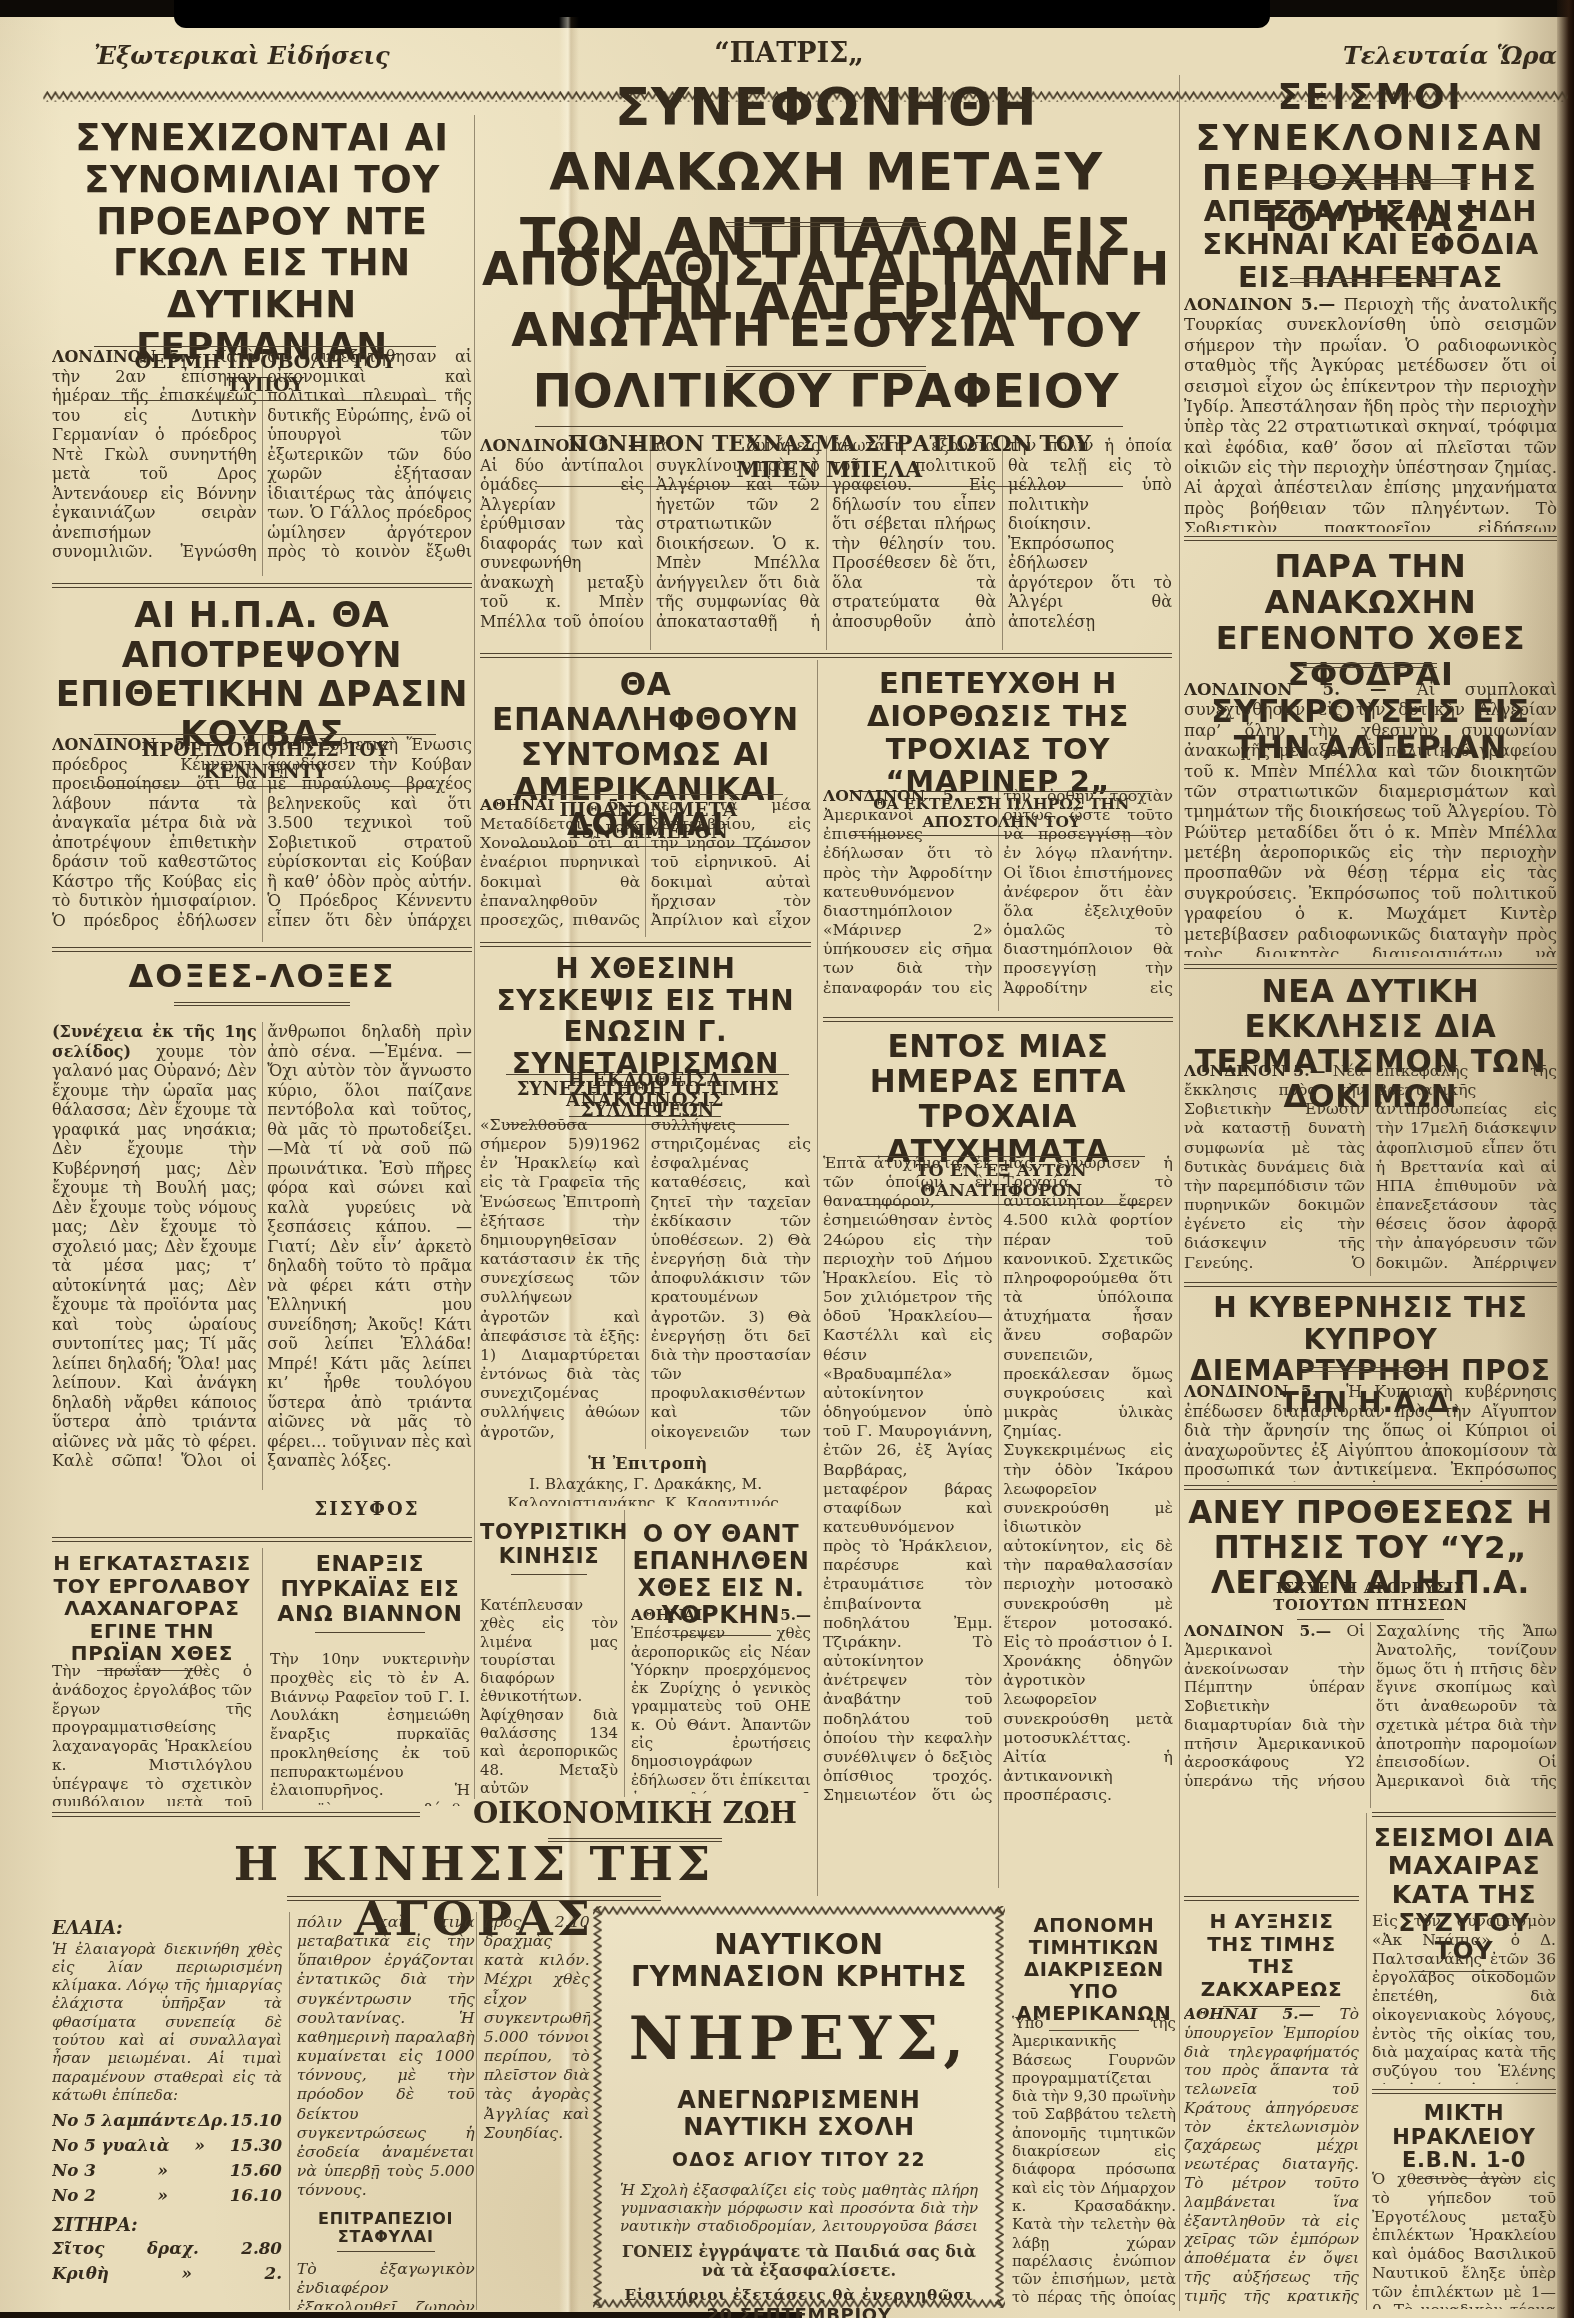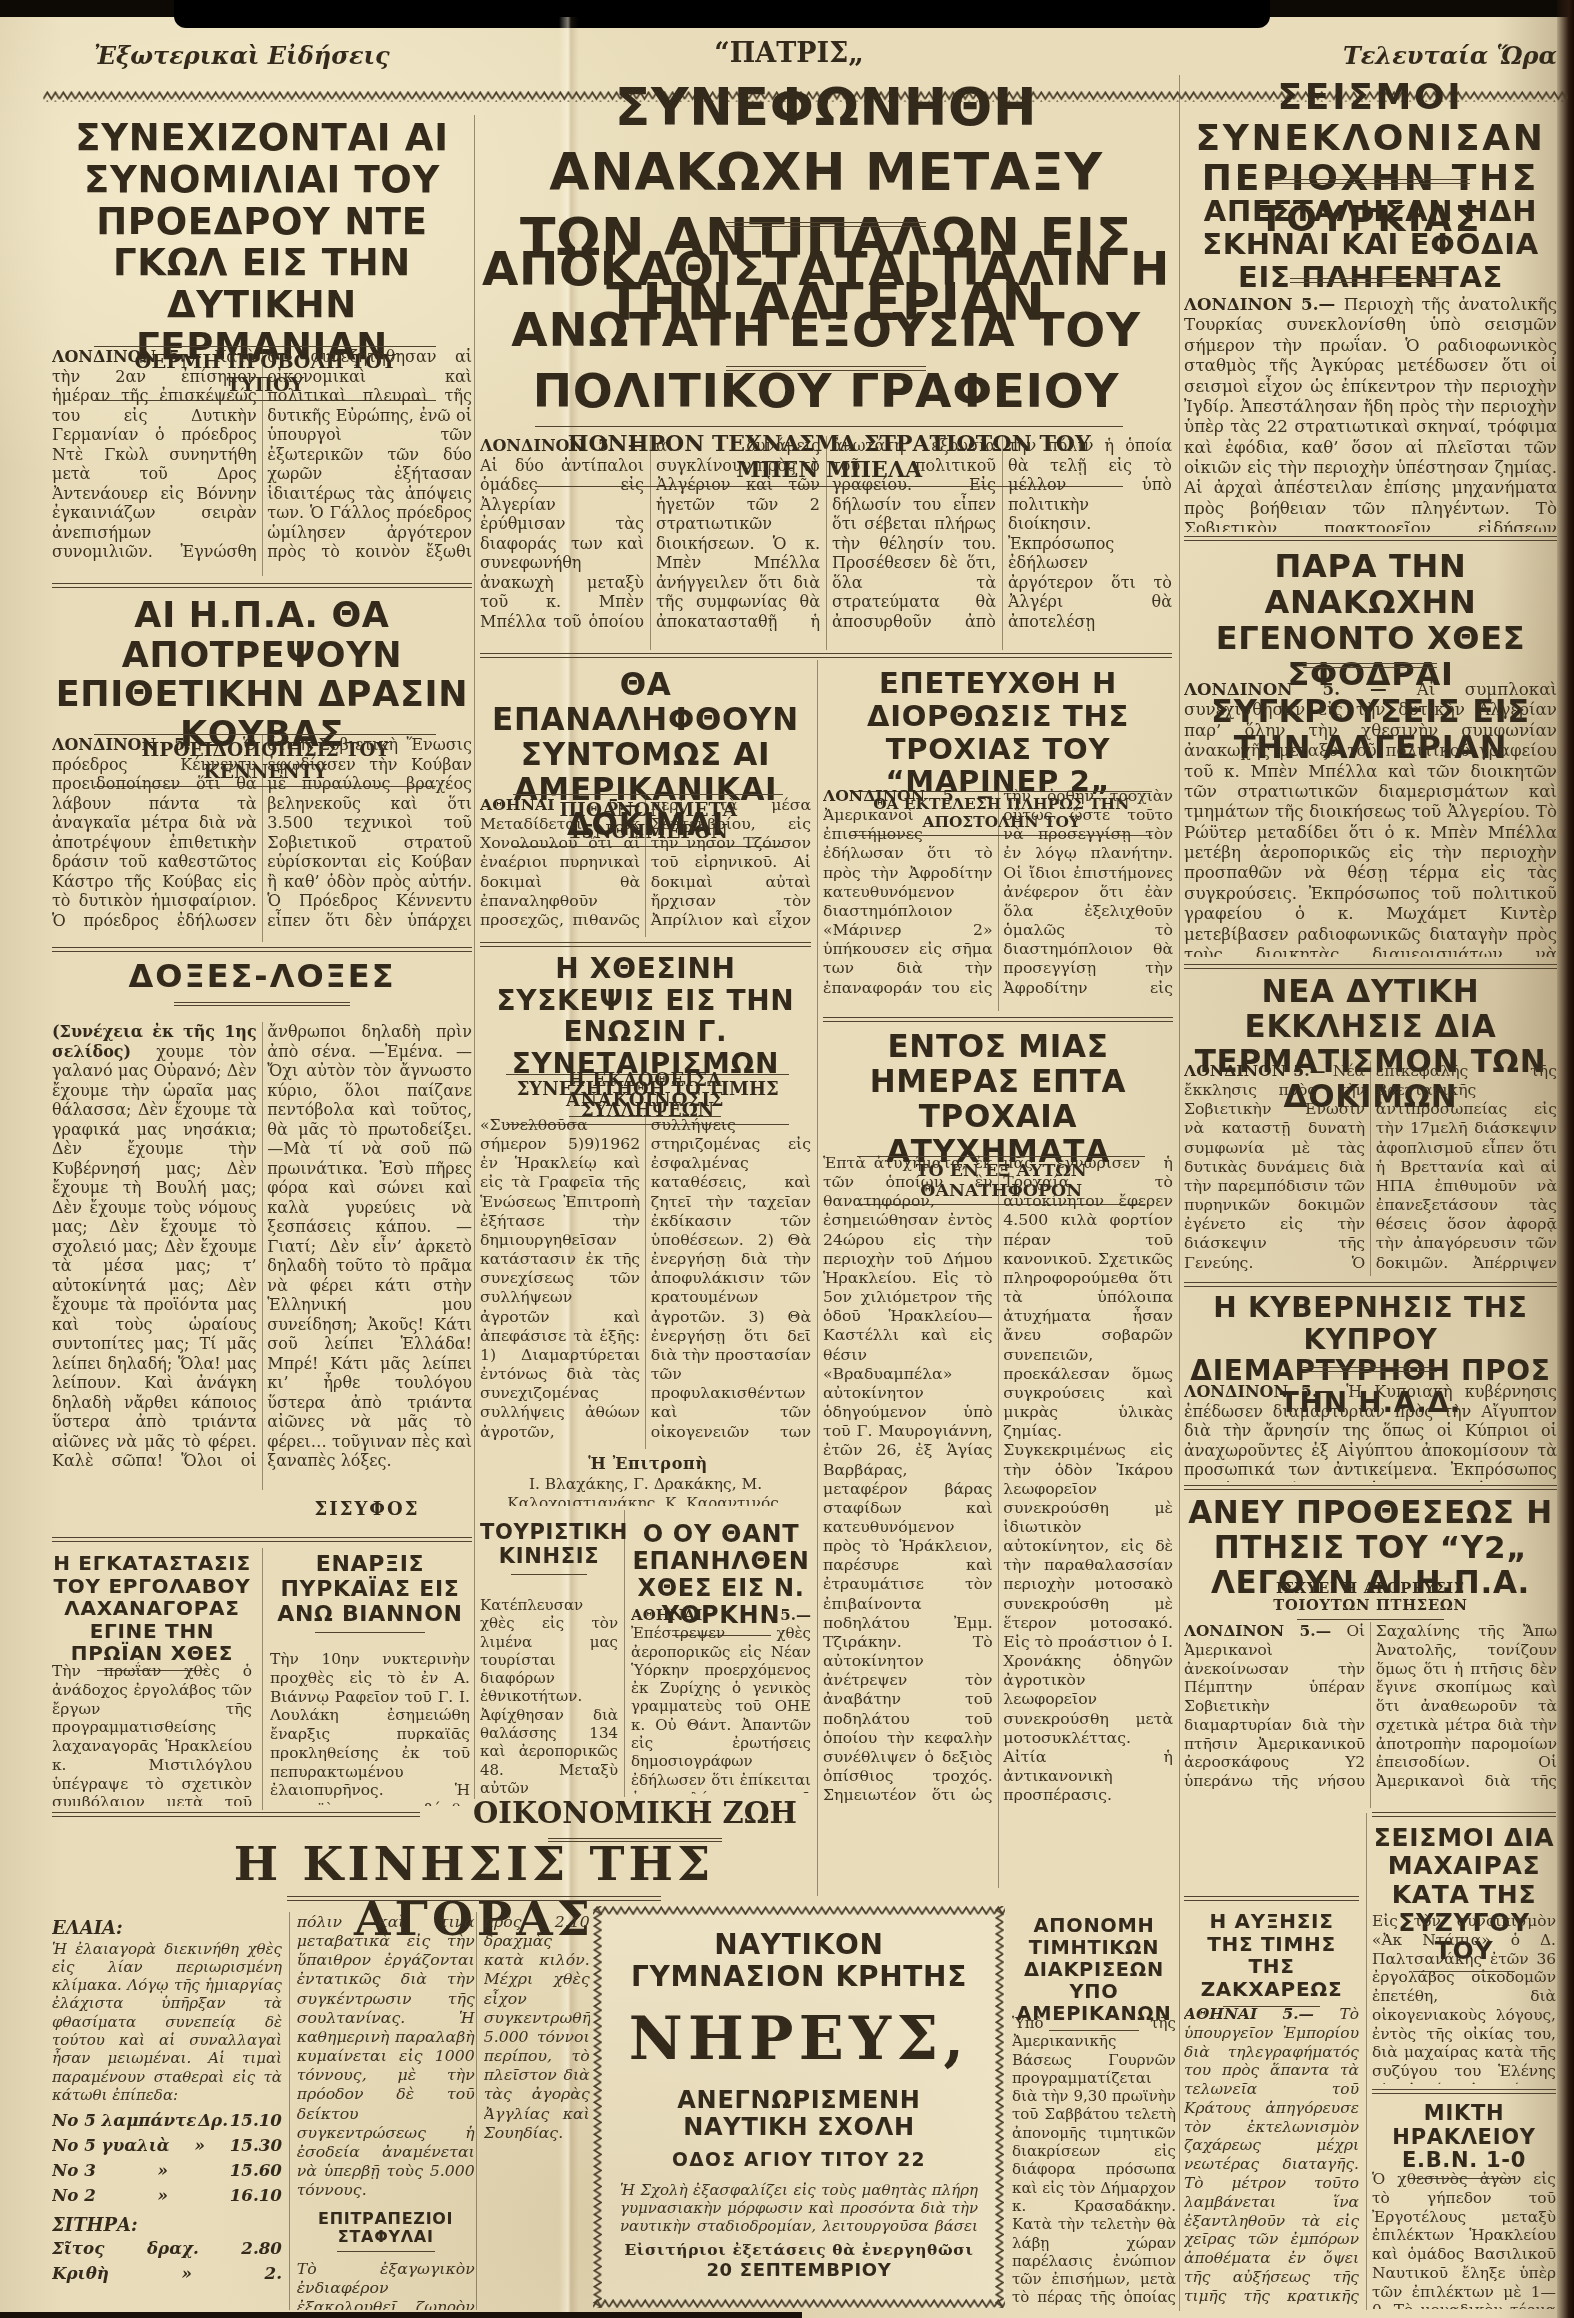--- a/index.html
+++ b/index.html
@@ -222,20 +222,21 @@
         <rect width="14" height="602" fill="url(#zzv)"></rect>
       </svg>
     <svg class="abs" style="left:402px;top:0;" width="9.4" height="402" viewBox="0 0 14 602">
         <rect width="14" height="602" fill="url(#zzv)"></rect>
       </svg>
     <div class="hl" style="margin:23px 20px 0;font-size:28px;">ΝΑΥΤΙΚΟΝ ΓΥΜΝΑΣΙΟΝ ΚΡΗΤΗΣ</div>
     <div class="hlS" style="margin:12px 20px 0;font-size:59px;font-weight:bold;text-align:center;letter-spacing:5.3px;color:var(--ink);">ΝΗΡΕΥΣ,</div>
     <div class="hl" style="margin:13.4px 20px 0;font-size:24px;">ΑΝΕΓΝΩΡΙΣΜΕΝΗ ΝΑΥΤΙΚΗ ΣΧΟΛΗ</div>
     <div class="hl" style="margin:8px 20px 0;font-size:18.7px;letter-spacing:1.3px;">ΟΔΟΣ ΑΓΙΟΥ ΤΙΤΟΥ 22</div>
     <div class="body" style="margin:10.7px 27px 0;font-size:15px;font-style:italic;height:57px;">Ἡ Σχολὴ ἐξασφαλίζει εἰς τοὺς μαθητὰς πλήρη γυμνασιακὴν μόρφωσιν καὶ προσόντα διὰ τὴν ναυτικὴν σταδιοδρομίαν, λειτουργοῦσα βάσει τοῦ Ν.Δ. 3088)54.</div>
+    <div class="body" style="margin:4px 27px 0;font-size:16px;font-weight:bold;text-align:center;height:41px;">ΓΟΝΕΙΣ ἐγγράψατε τὰ Παιδιά σας διὰ νὰ τὰ ἐξασφαλίσετε.</div>
     <div class="hl" style="margin:4px 20px 0;font-size:15.4px;font-family:'DejaVu Serif',serif;">Εἰσιτήριοι ἐξετάσεις θὰ ἐνεργηθῶσι</div>
     <div class="hl" style="margin:1.3px 20px 0;font-size:18px;">20 ΣΕΠΤΕΜΒΡΙΟΥ</div>
   </div>
 
   <div class="abs hl" style="left:1184px;top:77px;width:373px;font-size:36px;letter-spacing:2.7px;">ΣΕΙΣΜΟΙ ΣΥΝΕΚΛΟΝΙΣΑΝ ΠΕΡΙΟΧΗΝ ΤΗΣ ΤΟΥΡΚΙΑΣ</div>
   <div class="abs hr2" style="left:1270px;top:179px;width:200px;"></div>
   <div class="abs hl" style="left:1184px;top:195px;width:373px;font-size:29px;">ΑΠΕΣΤΑΛΗΣΑΝ ΗΔΗ ΣΚΗΝΑΙ ΚΑΙ ΕΦΟΔΙΑ ΕΙΣ ΠΛΗΓΕΝΤΑΣ</div>
   <div class="abs hr2" style="left:1290px;top:278px;width:160px;"></div>
   <div class="abs body" style="left:1184px;top:294px;width:373px;height:238px;font-size:16.7px;">
     <b class="dl">ΛΟΝΔΙΝΟΝ 5.—</b><span>Περιοχὴ τῆς ἀνατολικῆς Τουρκίας συνεκλονίσθη ὑπὸ σεισμῶν σήμερον τὴν πρωΐαν. Ὁ ραδιοφωνικὸς σταθμὸς τῆς Ἀγκύρας μετέδωσεν ὅτι οἱ σεισμοὶ εἶχον ὡς ἐπίκεντρον τὴν περιοχὴν Ἰγδίρ. Ἀπεστάλησαν ἤδη πρὸς τὴν περιοχὴν ὑπὲρ τὰς 22 στρατιωτικαὶ σκηναί, τρόφιμα καὶ ἐφόδια, καθ’ ὅσον αἱ πλεῖσται τῶν οἰκιῶν εἰς τὴν περιοχὴν ὑπέστησαν ζημίας. Αἱ ἀρχαὶ ἀπέστειλαν ἐπίσης μηχανήματα πρὸς βοήθειαν τῶν πληγέντων. Τὸ Σοβιετικὸν πρακτορεῖον εἰδήσεων μεταδίδει ὅτι ἐσημειώθησαν ἐπίσης σεισμικαὶ δονήσεις εἰς τὴν περιοχὴν τῆς Ἀρμενίας. Αἱ περιοχαὶ αὗται εὑρίσκονται πλησίον τοῦ τόπου εἰς τὸν ὁποῖον ἐσημειώθη τὴν παρελθοῦσαν ἑβδομάδα ὁ καταστρεπτικὸς σεισμὸς τῆς Περσίας.</span>

